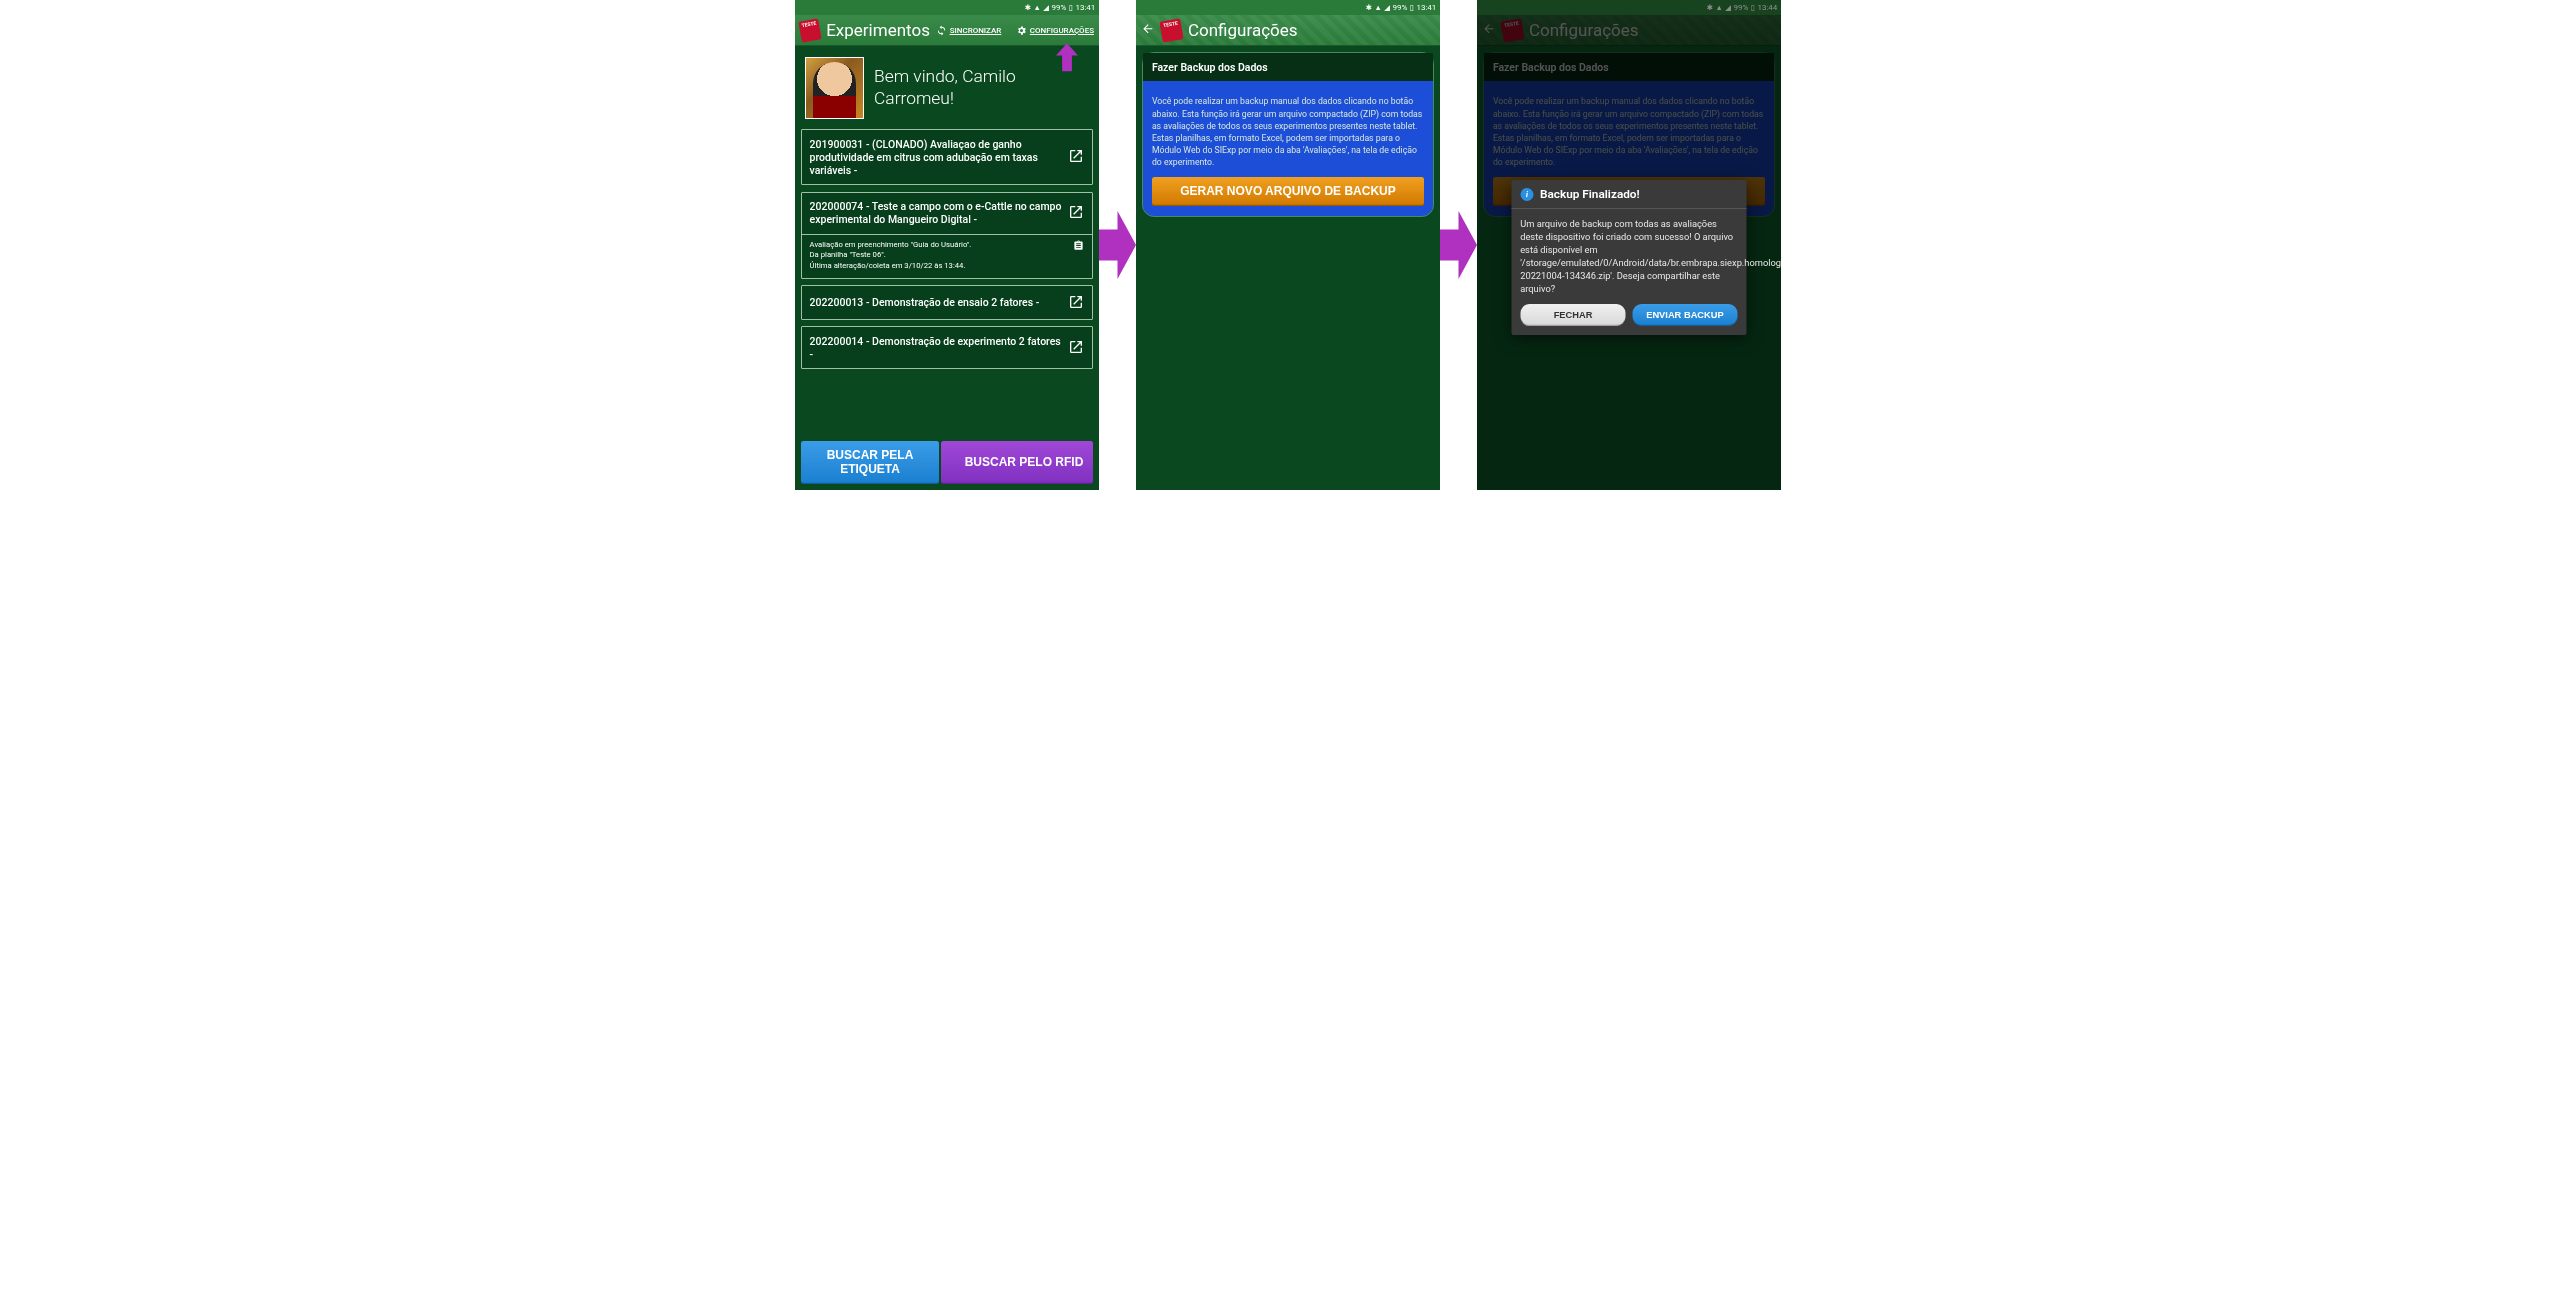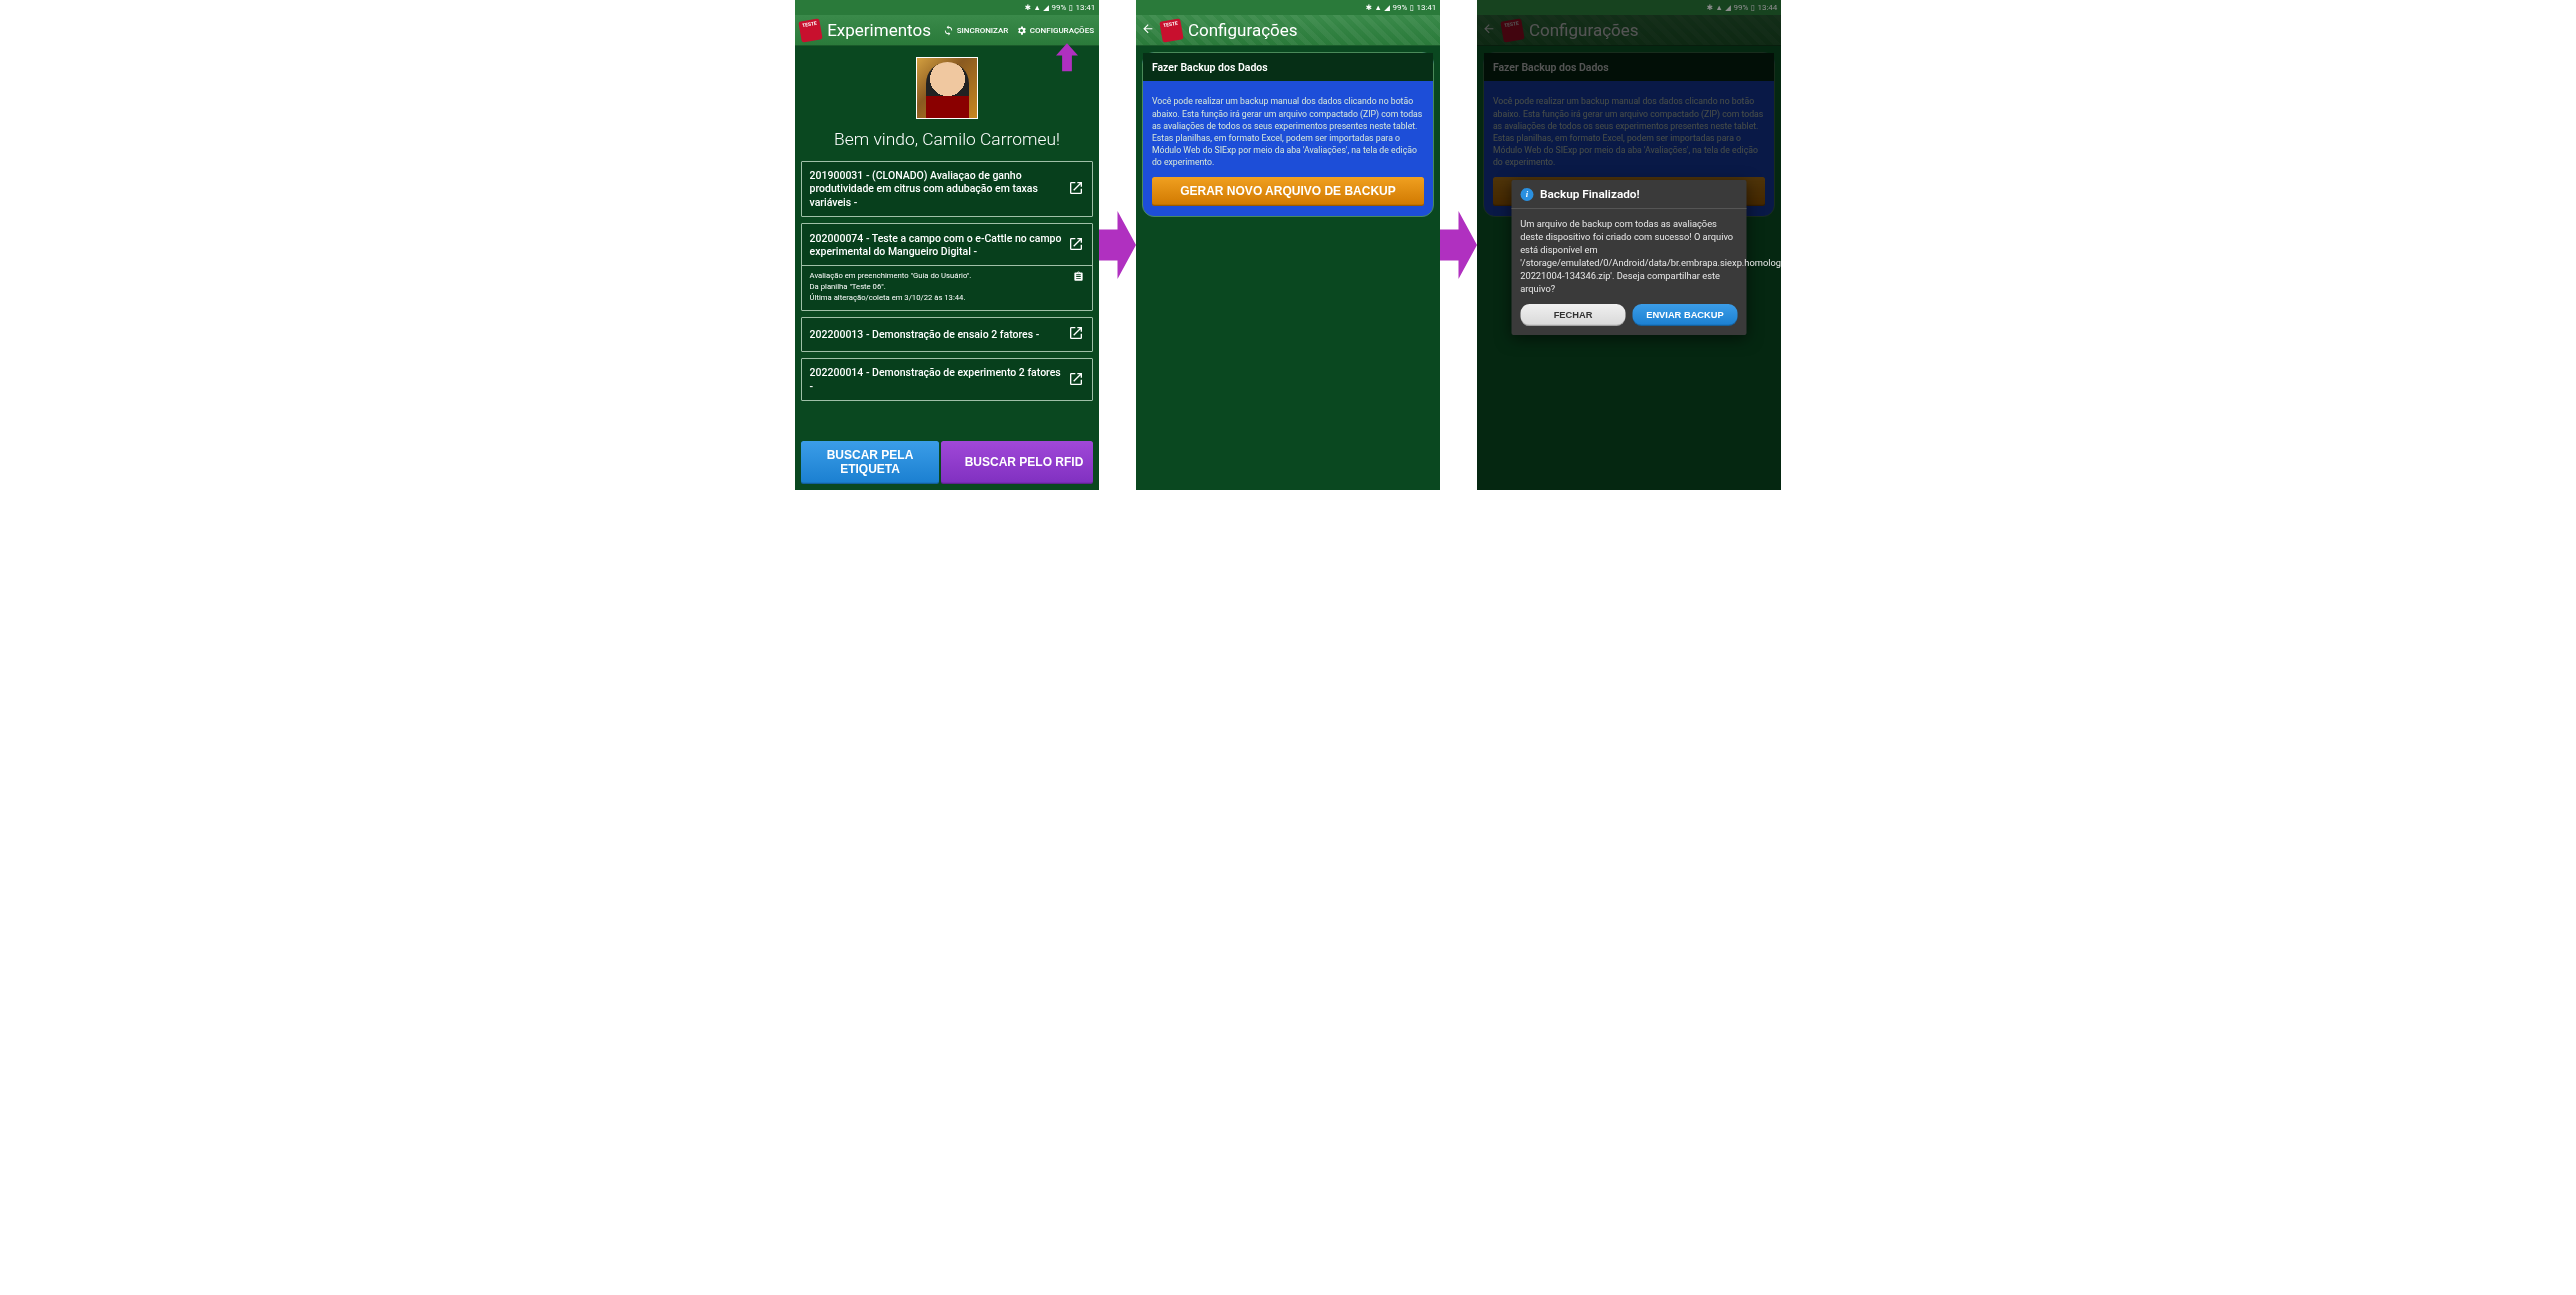--- a/index.html
+++ b/index.html
@@ -50,27 +50,27 @@
     width: 21px; height: 21px;
     background: #c8102e;
     border-radius: 2.5px;
     transform: rotate(-10deg);
     position: relative;
     display:flex; align-items:flex-start; justify-content:center;
     font-size:5px; font-weight:bold; color:#fff;
     padding-top:1.2px;
   }
   .app-title { font-size: 17px; font-weight: 400; flex:1; }
-  .app-actions { display:flex; gap:8px; align-items:flex-start; }
+  .app-actions { display:flex; gap:15px; align-items:flex-start;text-decoration:underline; }
   .action-btn { display:flex; align-items:center; gap:2.5px; font-size:8px; font-weight:500; }
   .action-btn svg { width:11px; height:11px; fill:#fff; }
   .back-arrow svg { width:13.6px; height:13.6px; fill:#fff; }
 
   .content { flex:1; overflow:auto; padding:6.2px; }
-  .welcome-row { display:flex; align-items:center; gap:10px; padding:5px 3.7px 10px;flex-direction:column; }
+  .welcome-row { display:flex; align-items:center; gap:10px; padding:5px 3.7px 10px; }
   .avatar {
     width:62px; height:62px;
     border:1.2px solid #fff;
     background: linear-gradient(135deg,#d4a040 0%,#8a5a20 40%,#c88820 100%);
     display:flex; align-items:flex-end; justify-content:center;
     overflow:hidden;
   }
   .avatar-head {
     width:43px; height:56px;
     background: radial-gradient(circle at 50% 30%, #f0c8a0 0 17.4px, transparent 17.4px),

